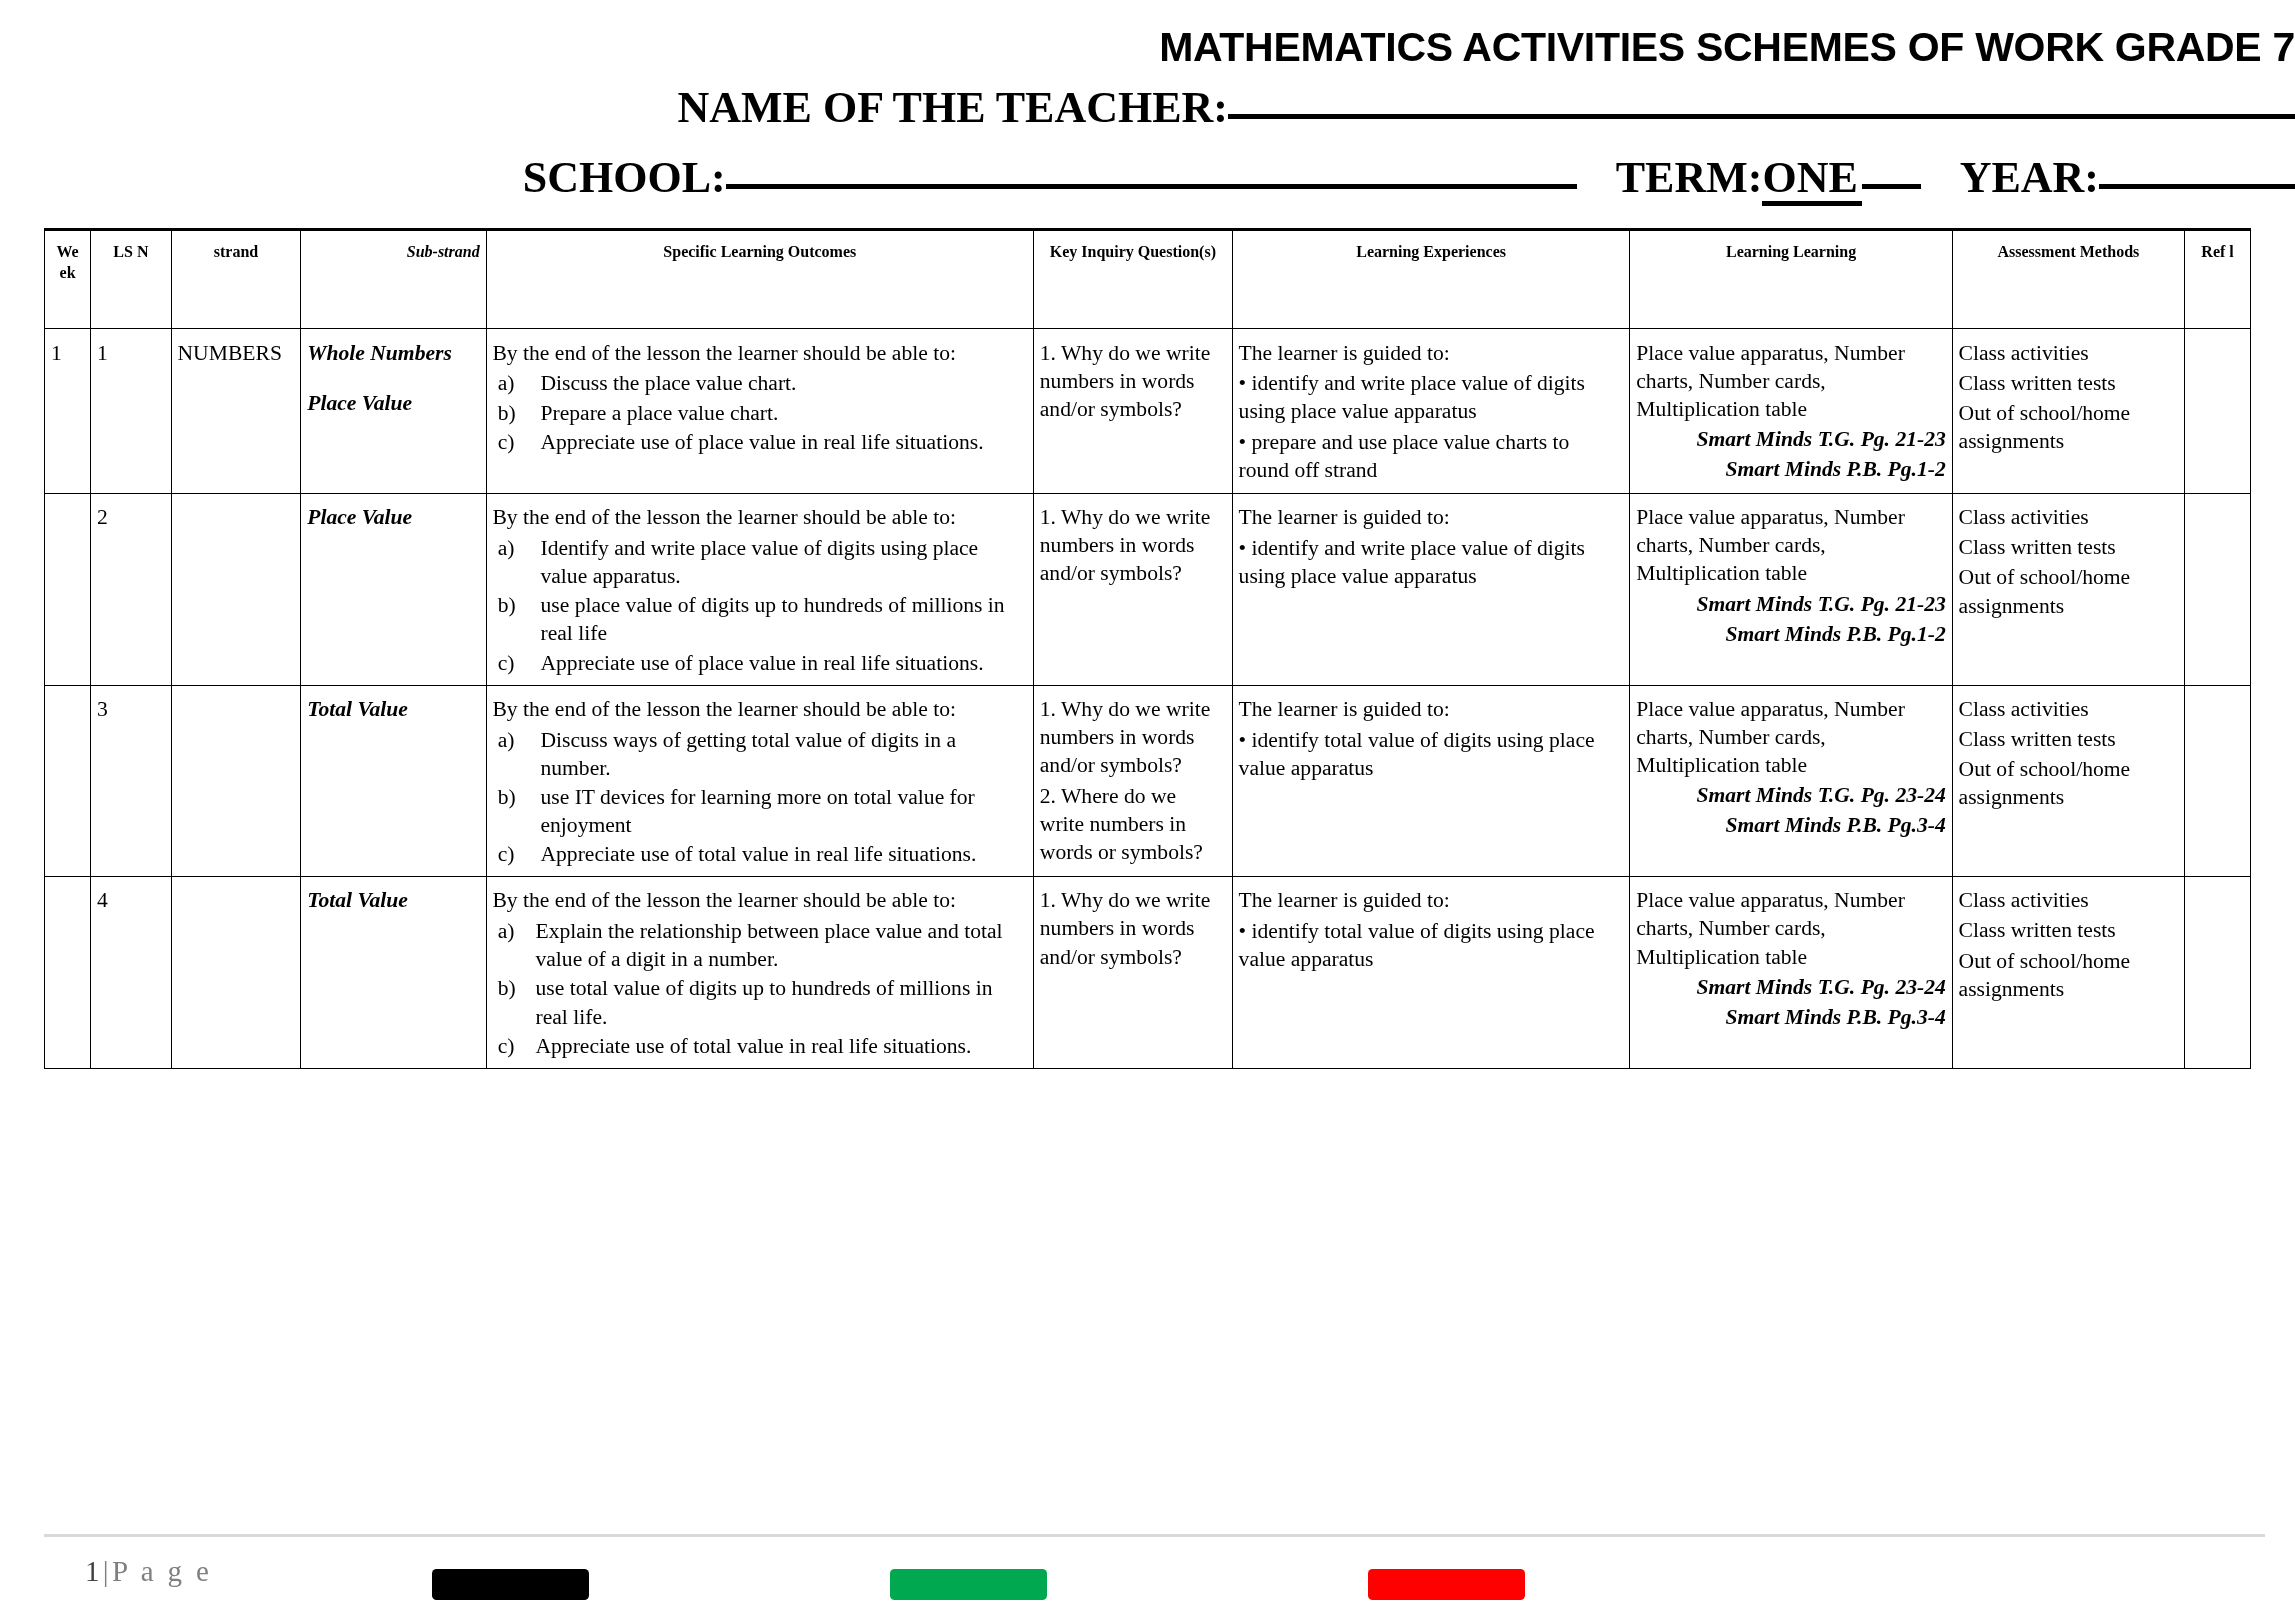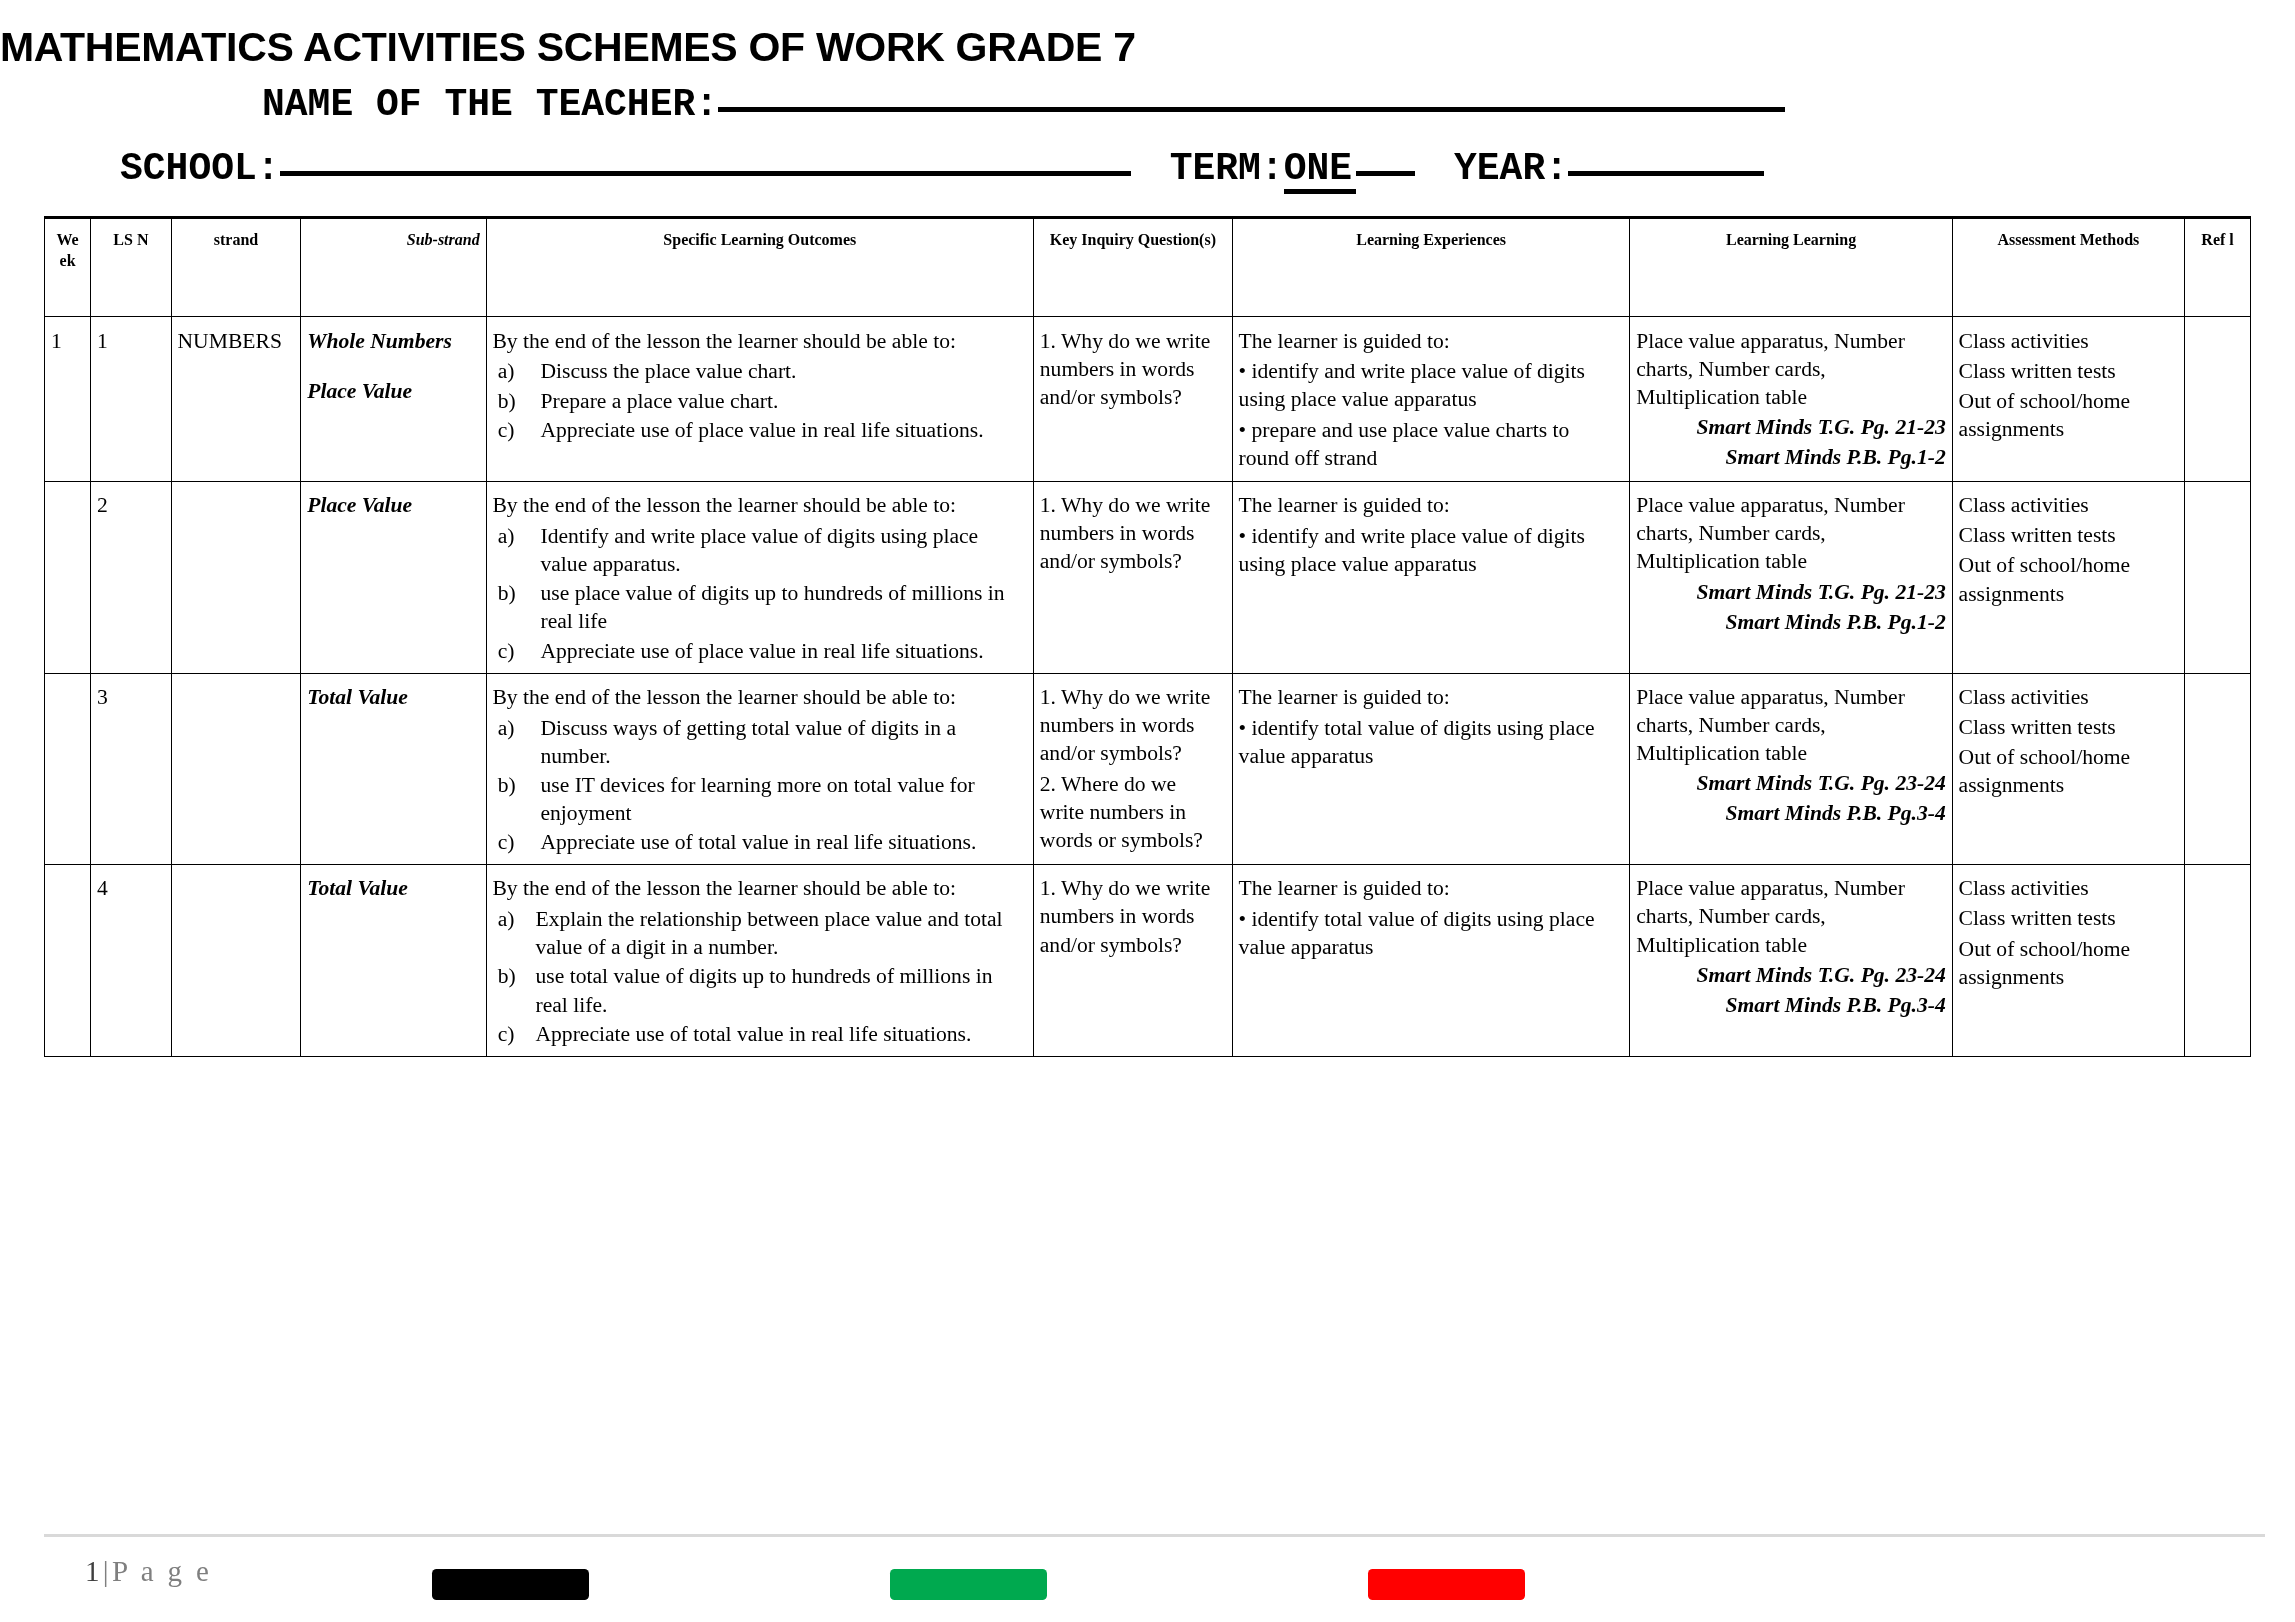--- a/index.html
+++ b/index.html
@@ -7,35 +7,36 @@
     width:2295px; height:1623px;
     background:#ffffff;
     font-family:"Liberation Serif", serif;
     color:#000000;
     overflow:hidden;
   }
   .page { position:relative; width:2295px; height:1623px; box-sizing:border-box; }
 
   
   .doc-title {
-    text-align:left;
+    text-align:right;
     font-family:"Liberation Sans", sans-serif;
     font-weight:bold;
     font-size:41px;
     letter-spacing:-0.3px;
     padding-top:26px;
     line-height:1.05;
     white-space:nowrap;
   }
   .hdr-line {
-    font-family:Liberation Mono, monospace;
+    font-family:Liberation Serif, serif;
     font-weight:bold;
-    font-size:38px;
+    font-size:44px;
     line-height:1.0;
     white-space:nowrap;
+    text-align:right;
   }
   .hdr-teacher { padding-left:262px; padding-top:17px; }
   .hdr-school  { padding-left:120px; padding-top:26px; }
   .rule {
     display:inline-block;
     border-bottom:5.9px solid #000;
     vertical-align:2.6px;
     height:0.7px;
   }
   .rule.r-teacher { width:1067px; }

